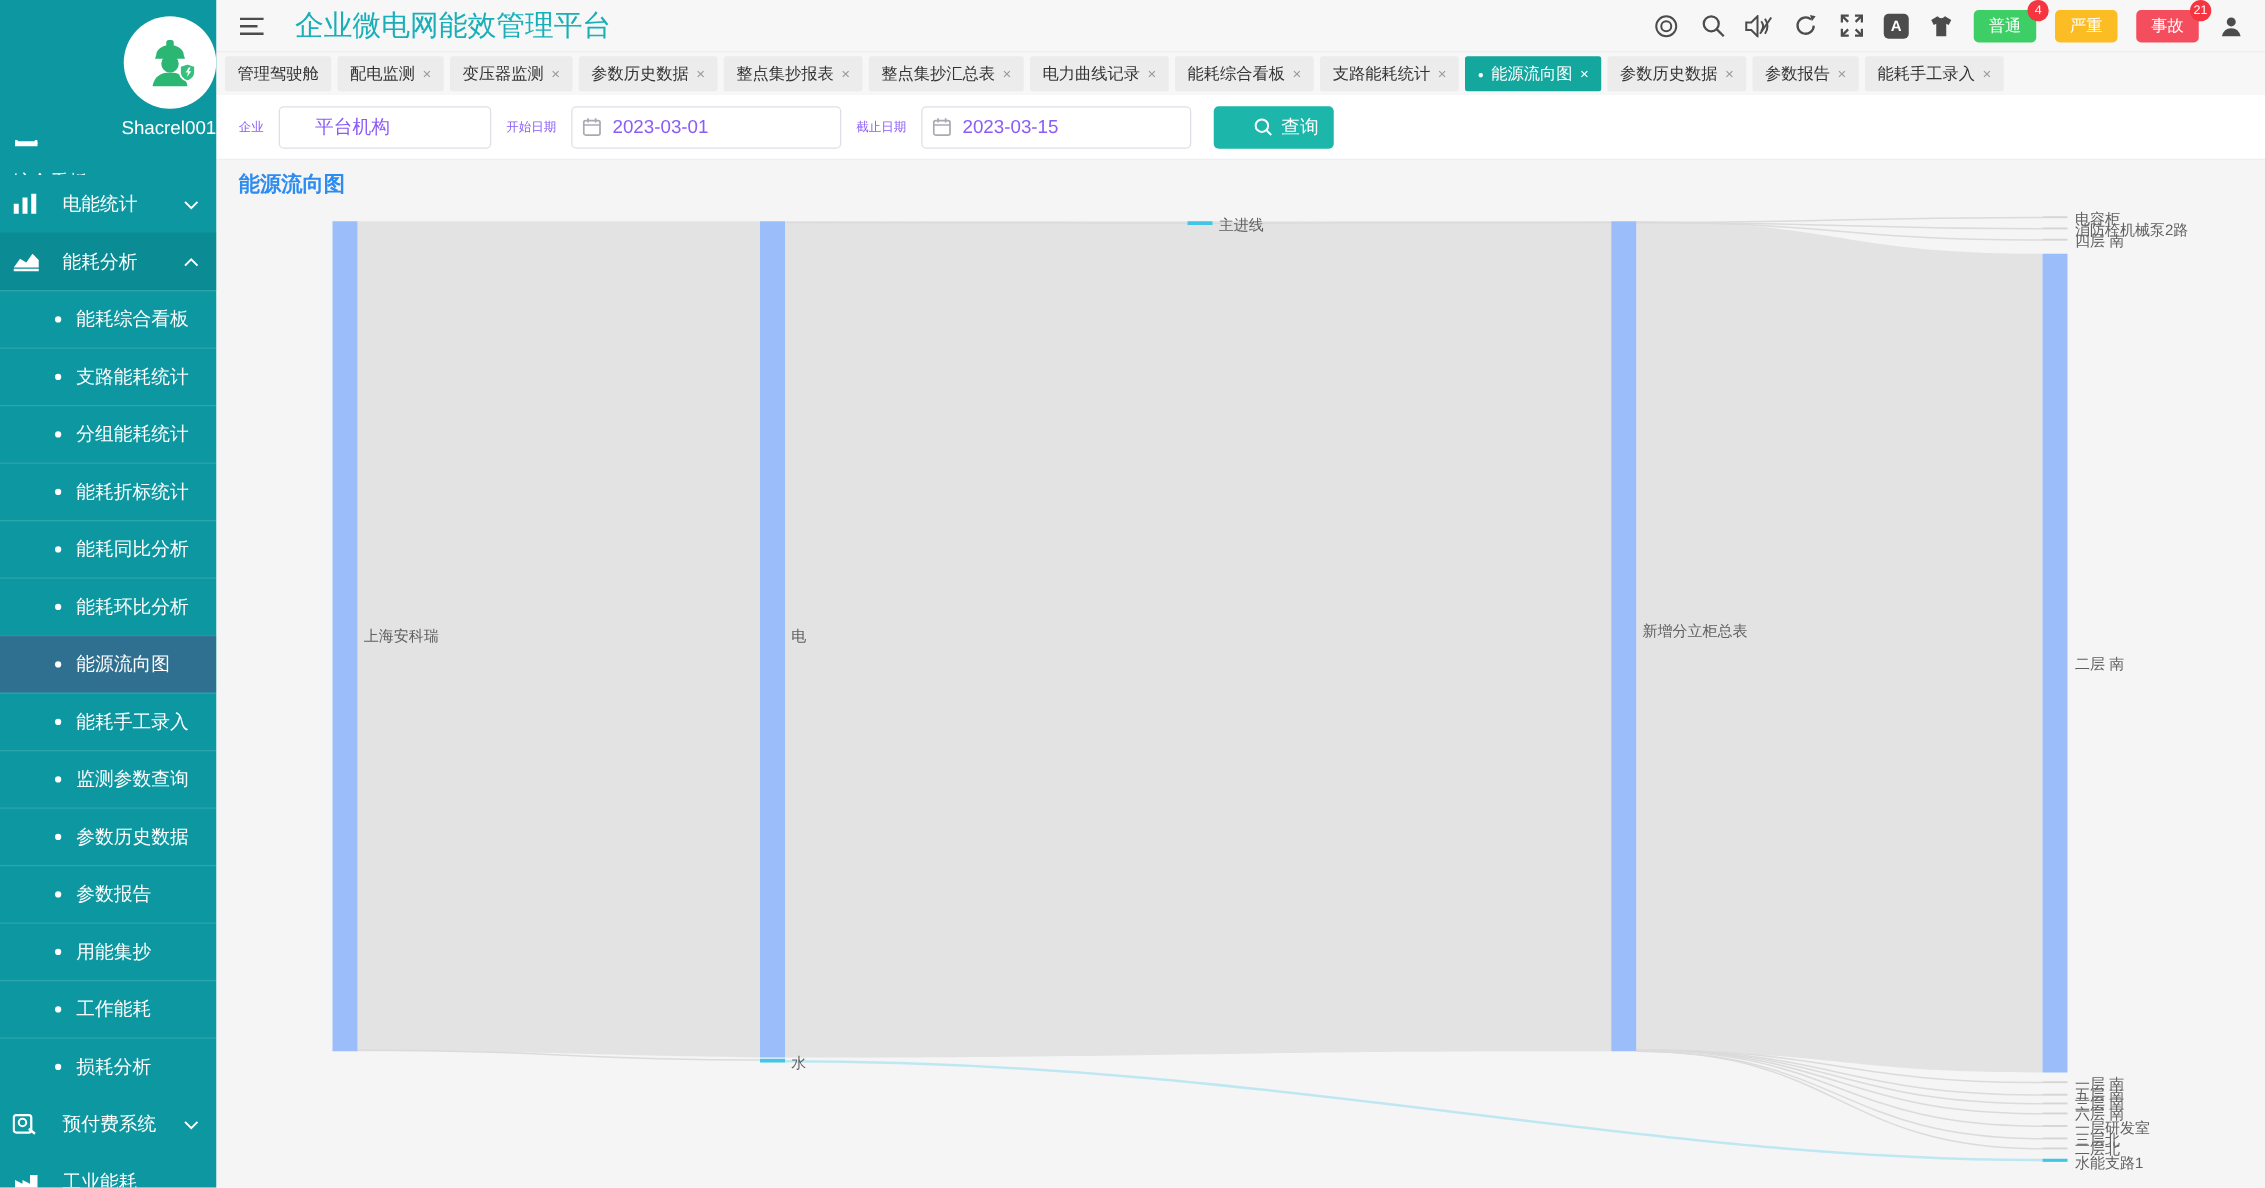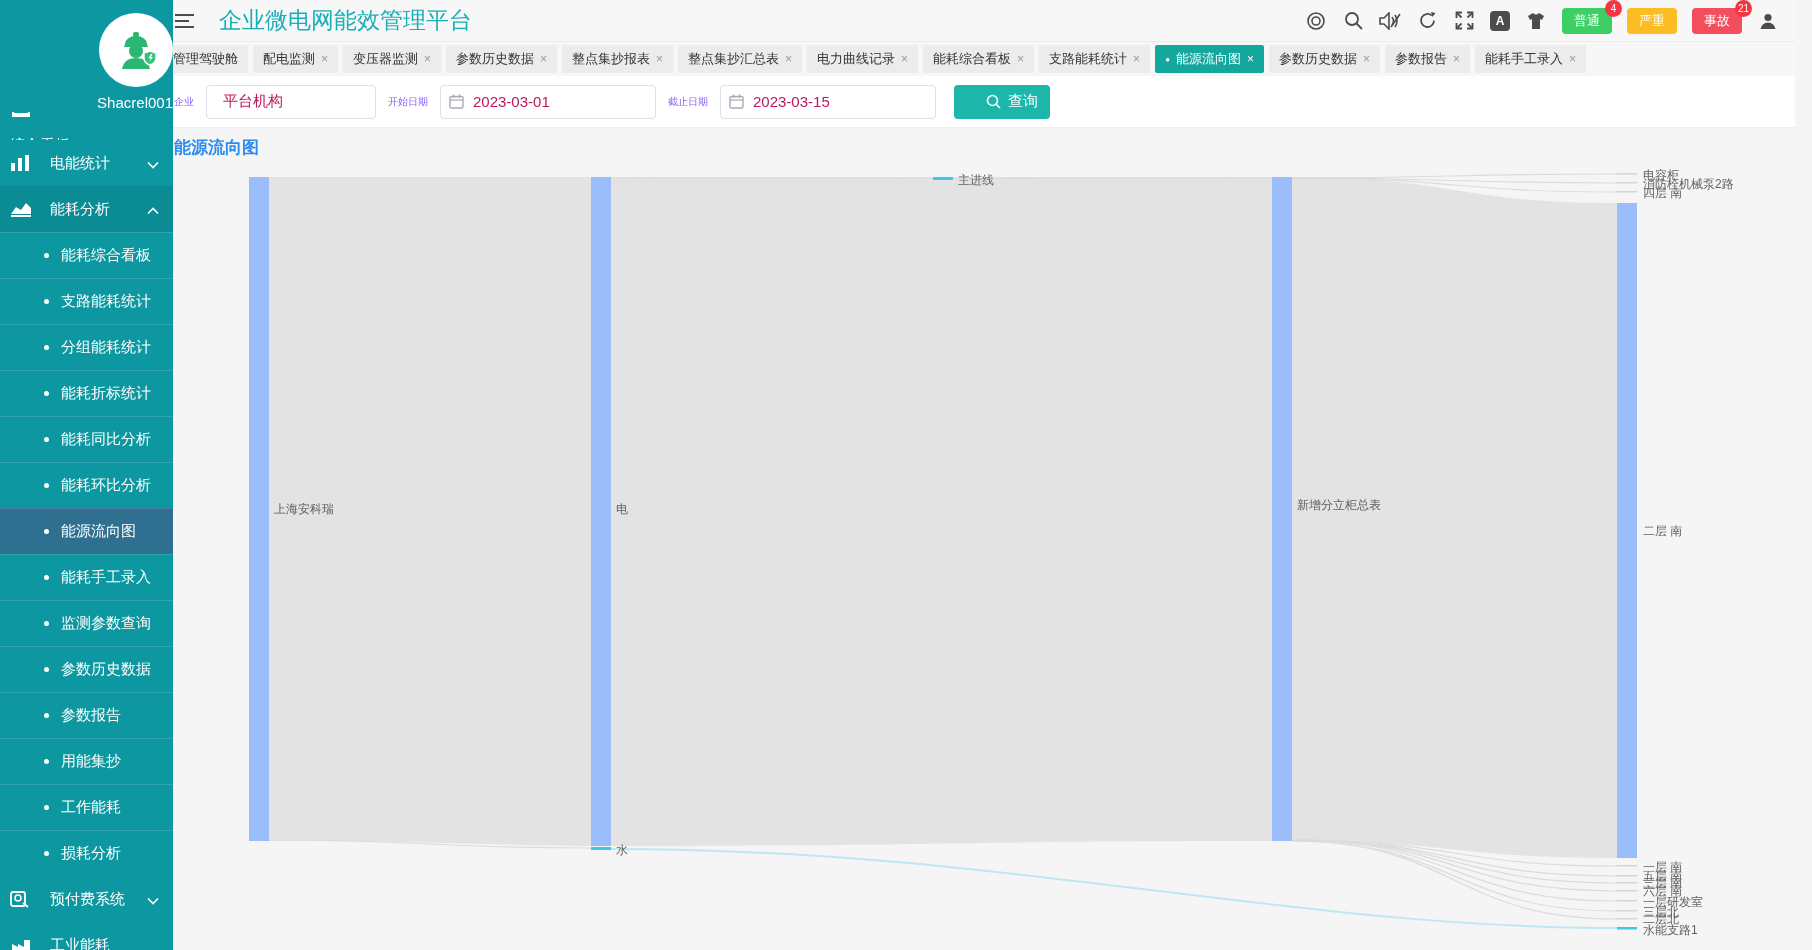--- a/index.html
+++ b/index.html
@@ -15,41 +15,41 @@
   .nav-parent { height:46px; display:flex; align-items:center; gap:14px; padding:0 14px 0 10px; font-size:15px; cursor:pointer; }
   .nav-parent.open { background:#0B8B94; }
   .nav-parent .chev { margin-left:auto; }
   .submenu { list-style:none; }
   .submenu li { height:46px; display:flex; align-items:center; gap:12px; padding-left:44px; font-size:15px; border-top:1px solid rgba(255,255,255,0.13); cursor:pointer; }
   .submenu li.active { background:#2F7090; }
   .dot { width:5px; height:5px; border-radius:50%; background:#fff; flex:0 0 5px; }
   .sicon { width:26px; height:22px; flex:0 0 26px; display:flex; align-items:center; }
 
   
-  .main { position:absolute; left:156px; top:0; width:1639px; height:950px; }
+  .main { position:absolute; left:173px; top:0; width:1639px; height:950px; }
   .topbar { height:42px; background:#F7F7F7; display:flex; align-items:center; padding:0 16px 0 17px; gap:14px; border-bottom:1px solid #ECECEC; }
   .page-title { font-size:23px; color:#18AFB8; font-weight:500; margin-left:10px; }
   .top-right { margin-left:auto; display:flex; align-items:center; gap:15px; }
   .tool-ic { width:22px; height:22px; display:flex; align-items:center; justify-content:center; cursor:pointer; color:#4C4C4C; }
   .lang-box { width:20px; height:20px; background:#4C4C4C; border-radius:4px; color:#fff; font-size:12px; display:flex; align-items:center; justify-content:center; font-weight:bold; cursor:pointer; }
   .badge { position:relative; padding:4px 12px; border-radius:4px; color:#fff; font-size:13px; cursor:pointer; }
   .badge-green { background:#3DCF66; } .badge-amber { background:#FBBD23; } .badge-red { background:#F44E5E; }
   .badge-count { position:absolute; top:-8px; right:-10px; background:#F5353F; color:#fff; min-width:17px; height:17px; border-radius:9px; font-size:10px; display:flex; align-items:center; justify-content:center; padding:0 3px; }
   .badge-count:empty { display:none; }
 
   .tabbar { height:34px; background:#F7F7F7; display:flex; align-items:center; gap:5px; padding:0 7px; }
   .tab { background:#ECECEC; color:#333; font-size:13px; padding:5px 10px; border-radius:2px; display:flex; align-items:center; gap:6px; white-space:nowrap; cursor:pointer; }
   .tab .x { color:#999; font-size:12px; }
   .tab.active { background:#14A79E; color:#fff; }
   .tab.active .x { color:#fff; }
   .tab .adot { font-size:8px; }
 
   .filterbar { height:52px; background:#FFFFFF; display:flex; align-items:center; gap:12px; padding:0 18px; border-bottom:1px solid #EFEFEF; }
   .flabel { font-size:10px; color:#8b5cf6; }
-  .finput { height:34px; border:1px solid #DCDFE6; border-radius:4px; background:#fff; font-size:15px; color:#be185d; padding:0 16px; font-family:inherit; }
+  .finput { height:34px; border:1px solid #DCDFE6; border-radius:4px; background:#fff; font-size:15px; color:#8b5cf6; padding:0 28px; font-family:inherit; }
   .w-company { width:170px; }
   .date-wrap { position:relative; }
   .w-date { width:216px; padding-left:32px; }
   .cal-ic { position:absolute; left:9px; top:9px; color:#A8ABB2; }
   .query-btn { margin-left:6px; height:34px; width:96px; background:#1CB6AB; color:#fff; border:none; border-radius:4px; font-size:15px; display:flex; align-items:center; justify-content:center; gap:7px; cursor:pointer; font-family:inherit;padding-left:20px; }
 
   .content { position:relative; height:822px; background:#F5F5F5; }
   .section-title { position:absolute; left:18px; top:8px; font-size:17px; font-weight:bold; color:#2D8CF0; z-index:2; }
   #sankey { position:absolute; left:0; top:0; }
 </style>

